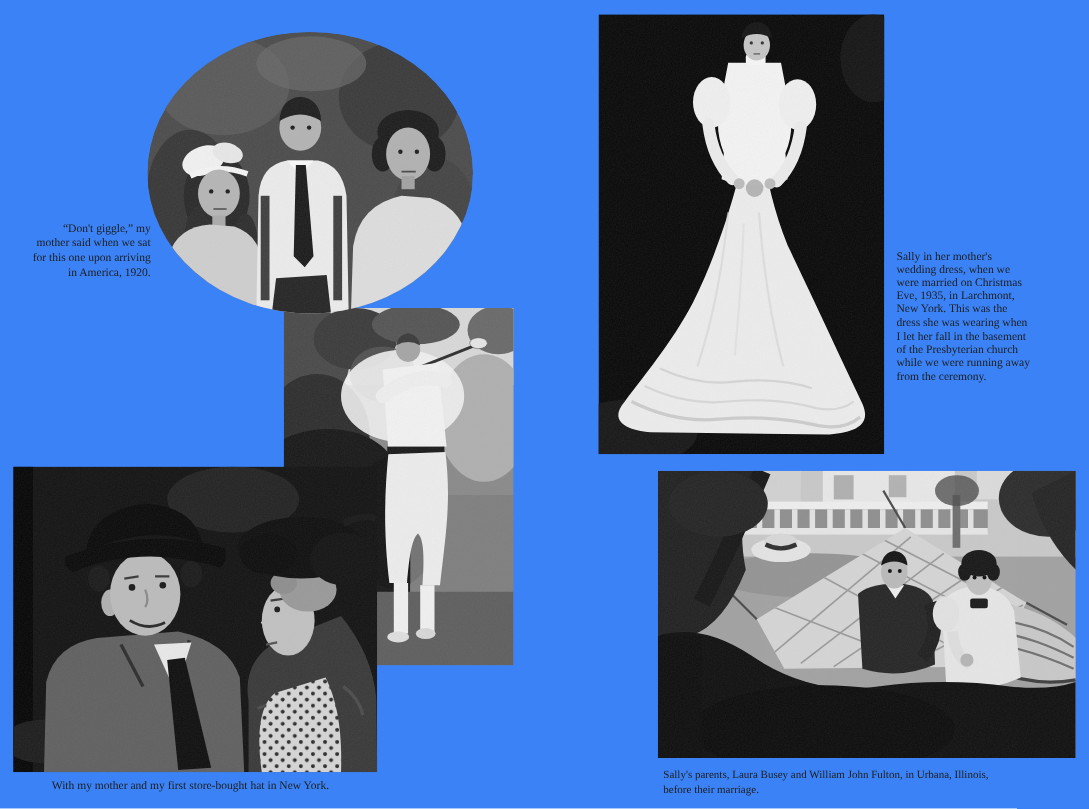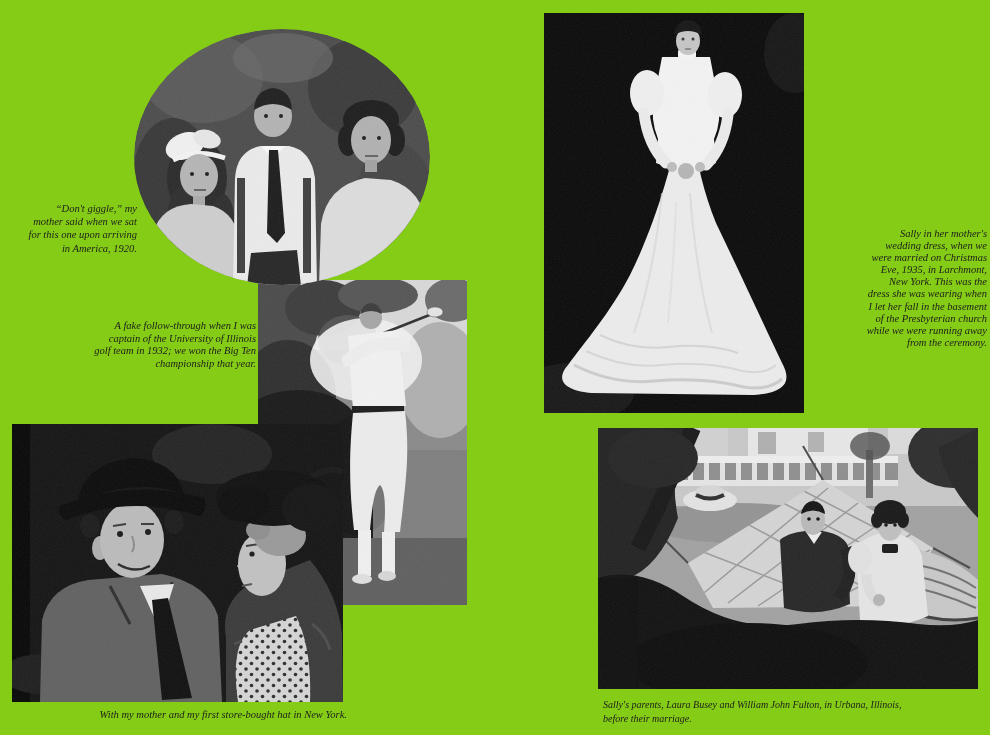--- a/index.html
+++ b/index.html
@@ -1,29 +1,29 @@
 <!DOCTYPE html>
 <html><head>
 <meta charset="utf-8">
 <style>
   html,body{margin:0;padding:0;background:#ffffff;}
   #spread{
-    position:relative;width:990px;height:735px;background:#84cc16;
-    font-family:"Liberation Serif", serif;color:#1c1c1c;overflow:hidden;font-style:italic;
+    position:relative;width:990px;height:735px;background:#3b82f6;
+    font-family:"Liberation Serif", serif;color:#1c1c1c;overflow:hidden;
   }
   .photo{position:absolute;overflow:hidden;line-height:0;}
   .photo svg{display:block;width:100%;height:100%;}
   .caption{
     position:absolute;white-space:pre-line;color:#1d1d1d;
     font-family:"Liberation Serif", serif;
   }
   .cap-family{left:16px;top:202px;width:121px;text-align:right;font-size:10.5px;line-height:13.2px;}
   .cap-golf{left:77px;top:320px;width:179px;text-align:right;font-size:10.5px;line-height:12.6px;}
-  .cap-hat{left:47px;top:708px;width:300px;text-align:right;font-size:10.5px;line-height:13px;}
-  .cap-wedding{left:815px;top:228px;width:172px;text-align:right;font-size:10.5px;line-height:12.1px;}
+  .cap-hat{left:47px;top:708px;width:300px;text-align:left;font-size:10.5px;line-height:13px;}
+  .cap-wedding{left:815px;top:228px;width:172px;text-align:left;font-size:10.5px;line-height:12.1px;}
   .cap-hammock{left:603px;top:698px;width:348px;text-align:left;font-size:10px;line-height:13.5px;}
   .photo-family{left:133px;top:28px;width:298px;height:258px;z-index:3;}
   .photo-golf{left:258px;top:280px;width:209px;height:325px;z-index:1;}
   .photo-hat{left:12px;top:424px;width:331px;height:278px;z-index:2;}
   .photo-wedding{left:544px;top:13px;width:260px;height:400px;}
   .photo-hammock{left:598px;top:428px;width:380px;height:261px;}
 </style>
 </head>
 <body>
 
@@ -337,24 +337,20 @@
         <rect x="0" y="150" width="40" height="111" fill="#0f0f0f"></rect>
         <rect width="380" height="261" filter="url(#gE)" opacity="0.2"></rect>
       </g>
     </svg>
   </figure>
 
   <div class="caption cap-family">“Don't giggle,” my
 mother said when we sat
 for this one upon arriving
 in America, 1920.</div>
-  <div class="caption cap-golf">A fake follow-through when I was
-captain of the University of Illinois
-golf team in 1932; we won the Big Ten
-championship that year.</div>
   <div class="caption cap-hat">With my mother and my first store-bought hat in New York.</div>
   <div class="caption cap-wedding">Sally in her mother's
 wedding dress, when we
 were married on Christmas
 Eve, 1935, in Larchmont,
 New York. This was the
 dress she was wearing when
 I let her fall in the basement
 of the Presbyterian church
 while we were running away

